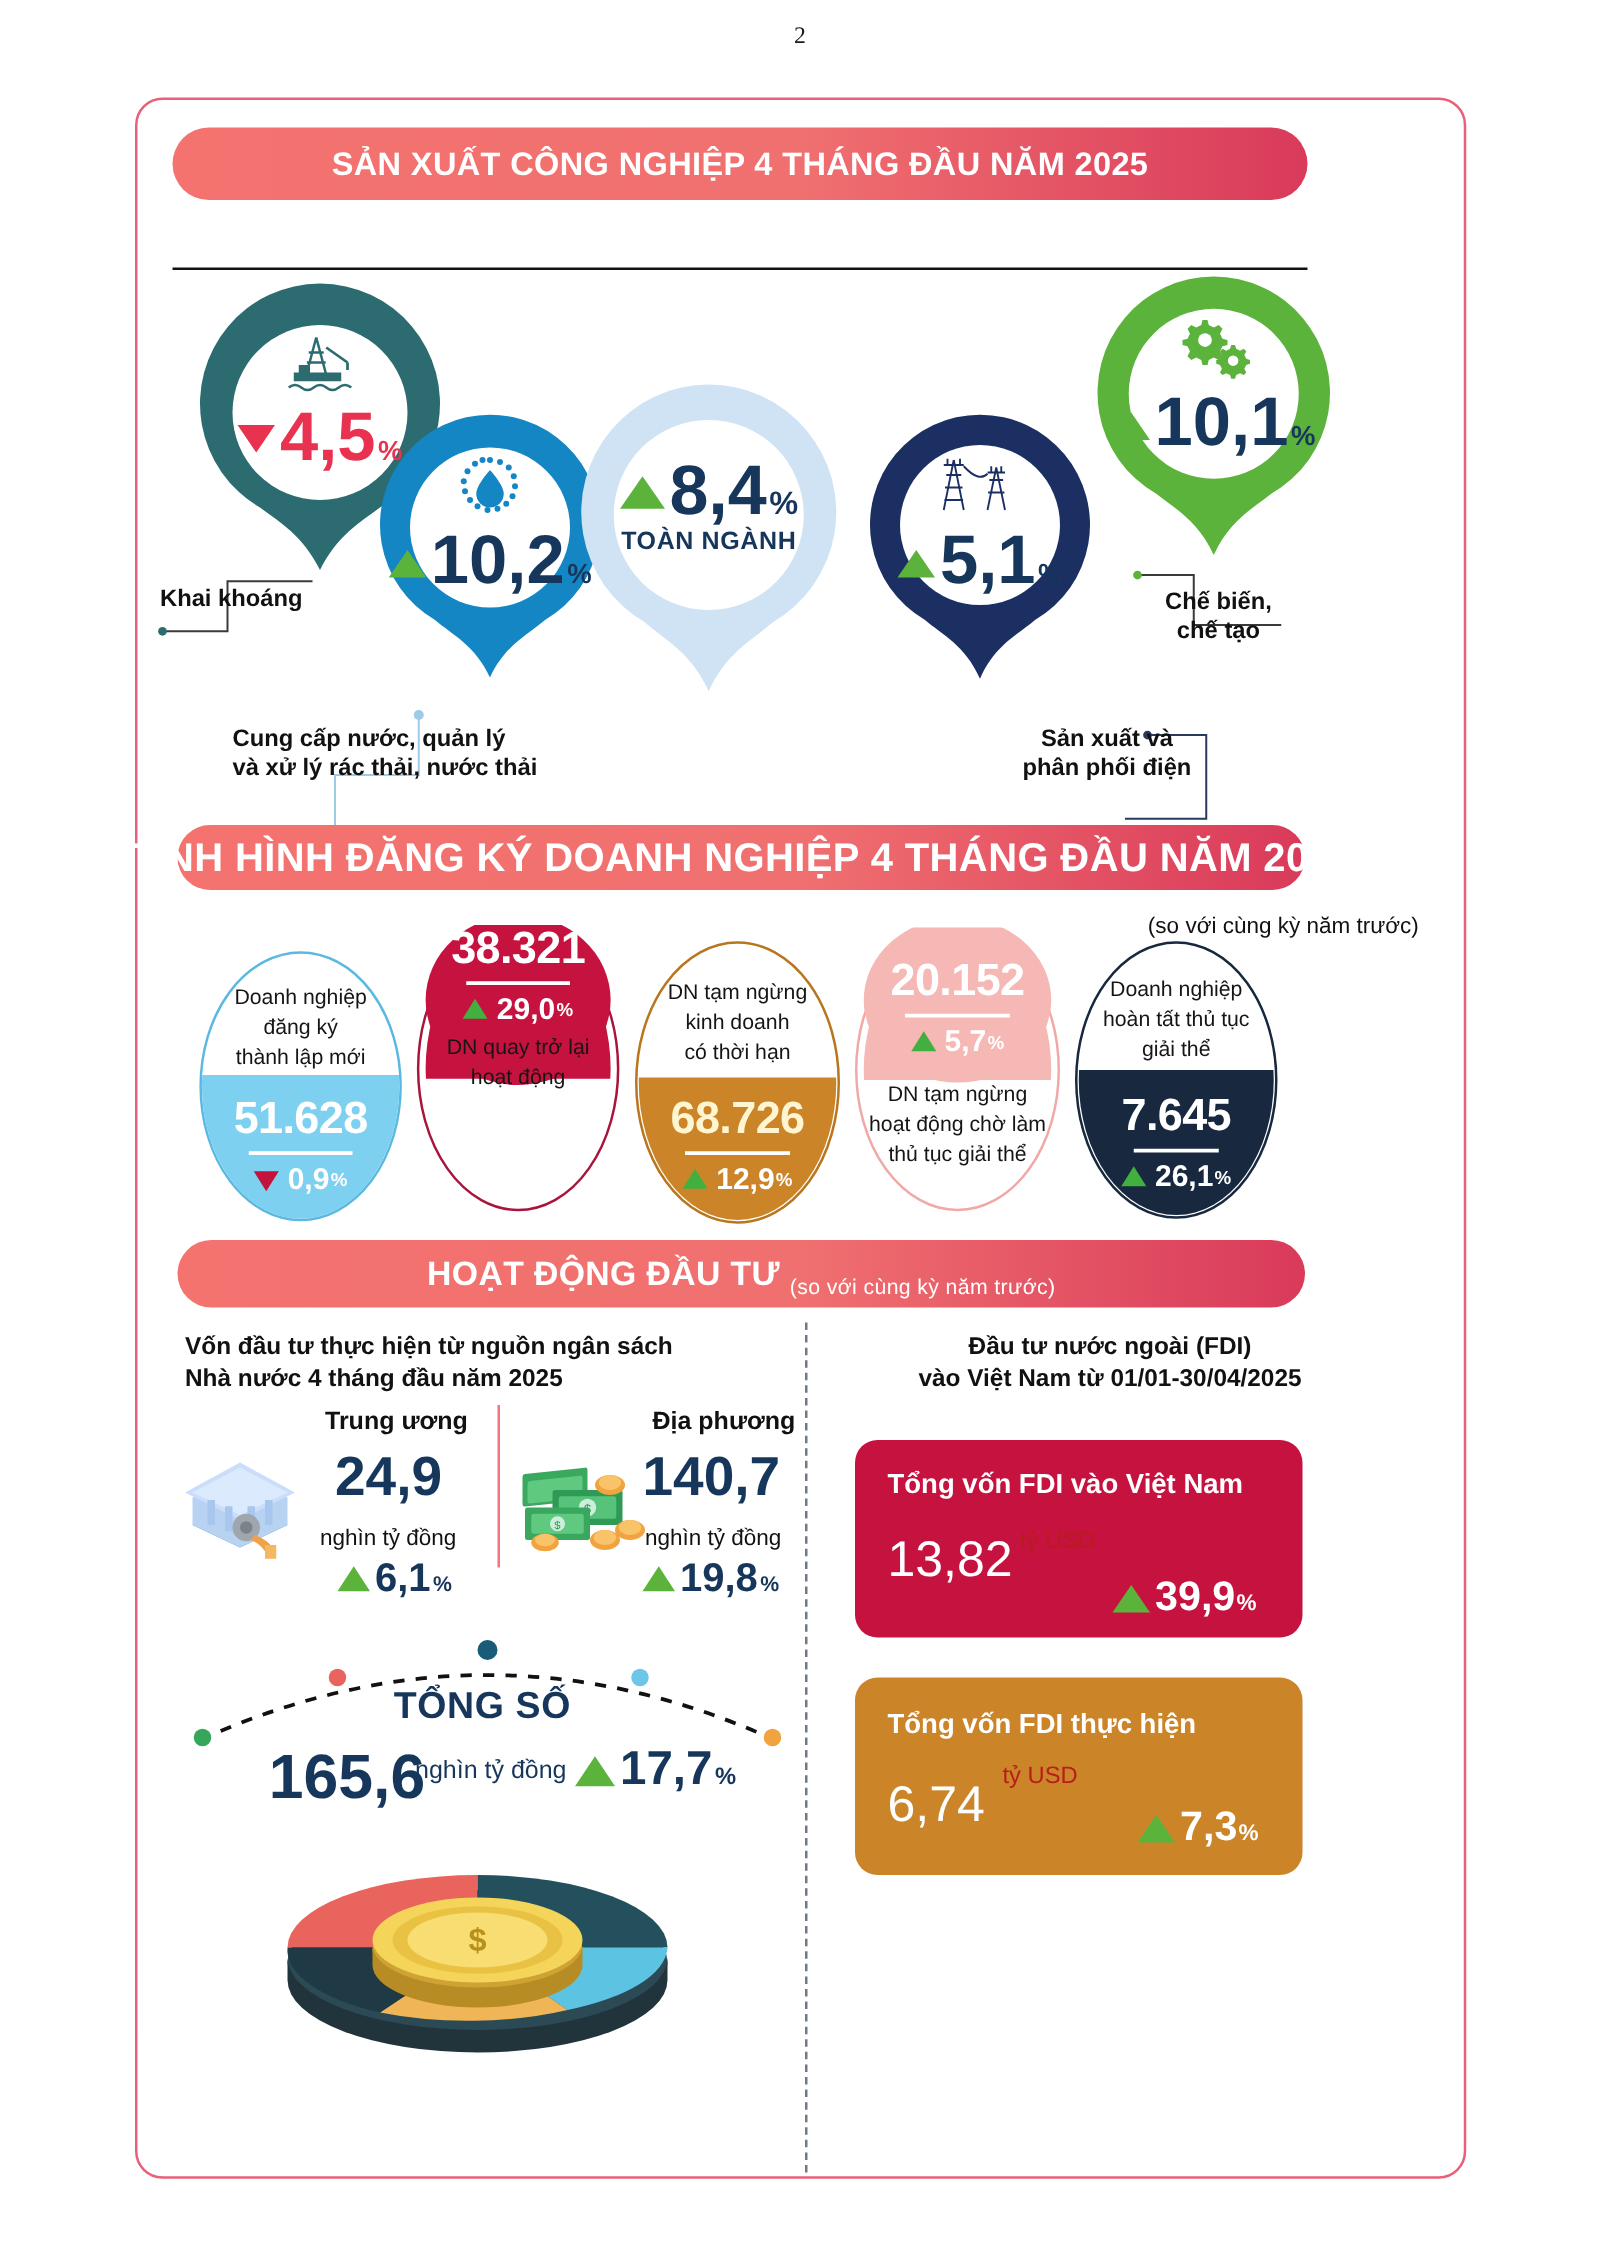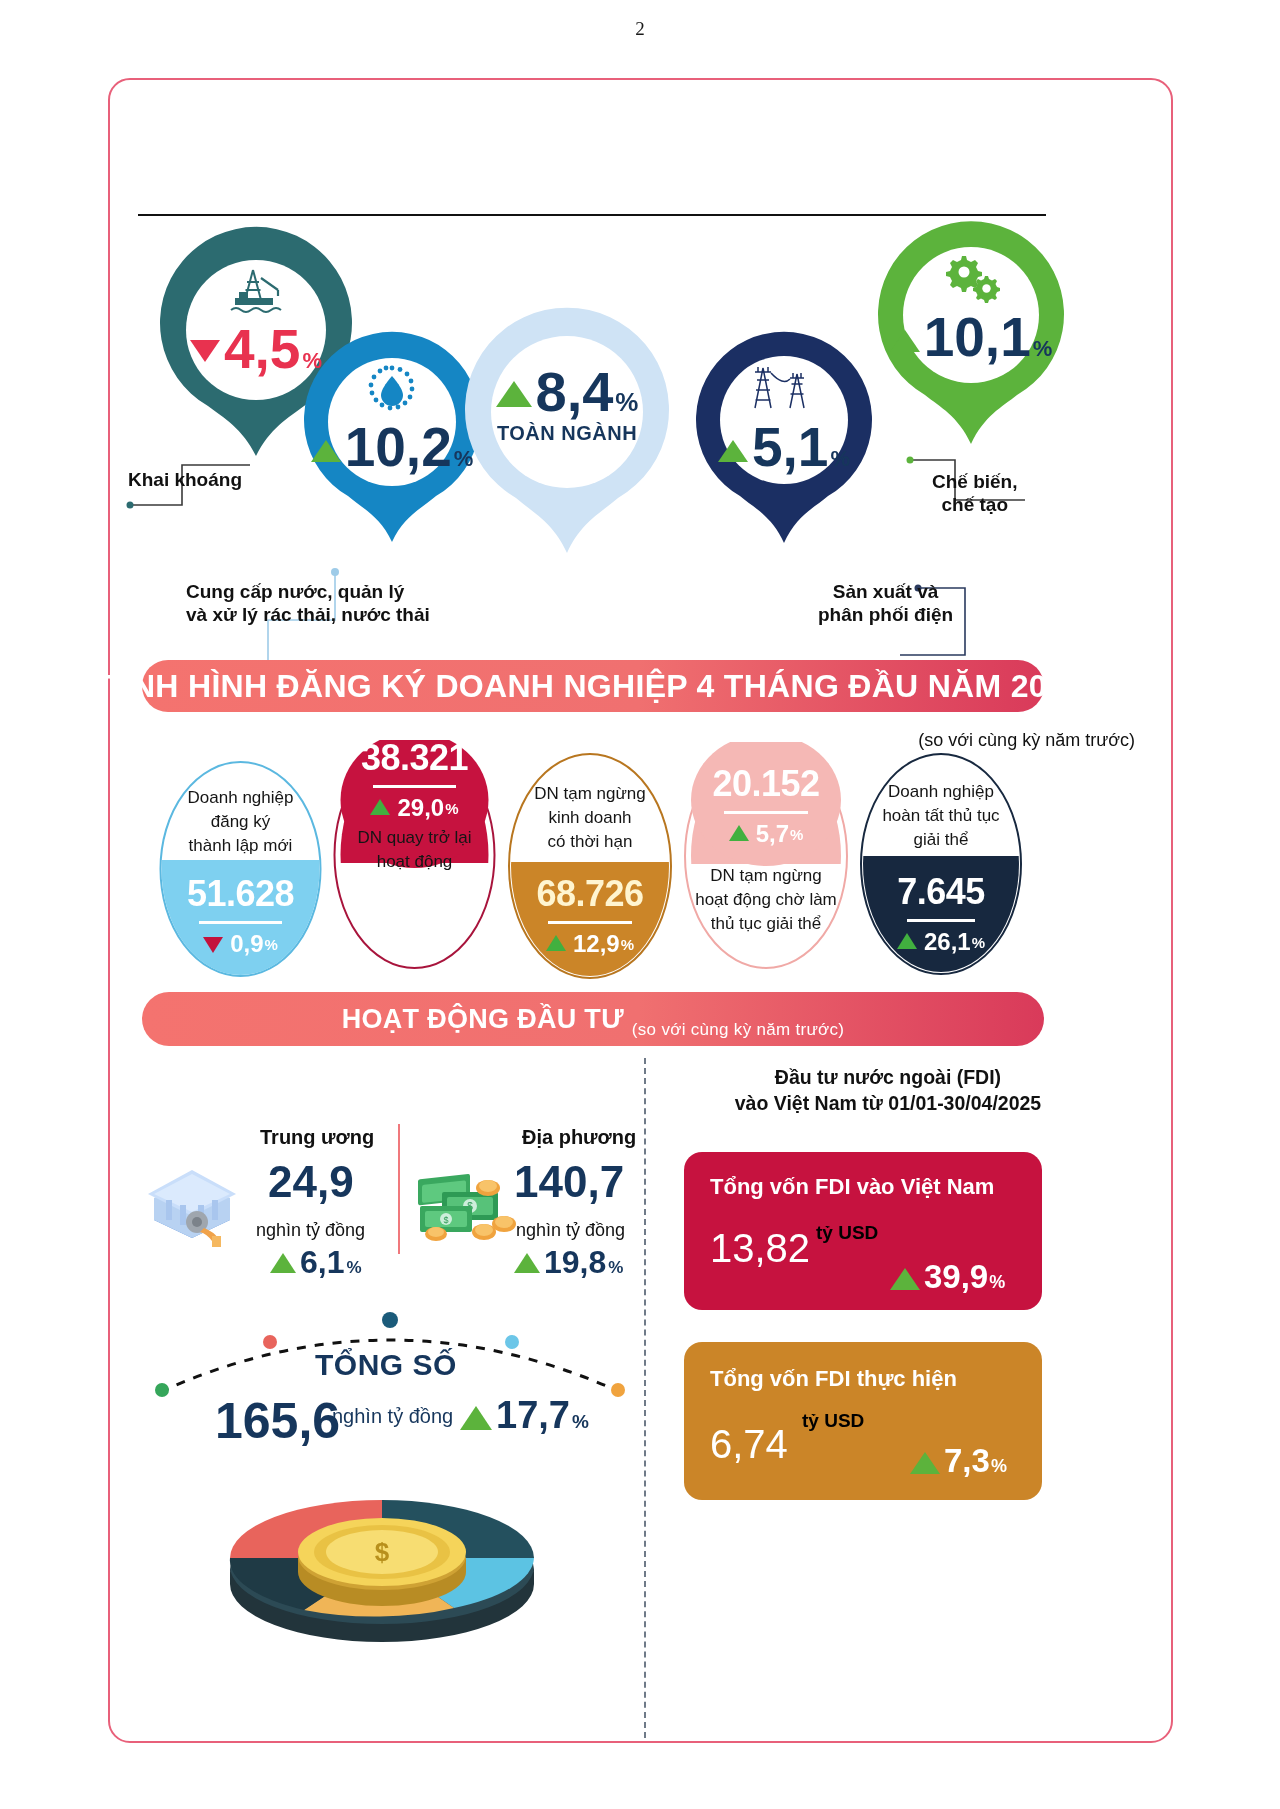--- a/index.html
+++ b/index.html
@@ -152,32 +152,35 @@
   .tong-unit { position: absolute; font-size: 20px; color:#16365c; white-space: nowrap;}
   
   .fdi-box {
     position: absolute; border-radius: 18px; color: #fff;
   }
   .fdi-title {
     position: absolute; font-size: 22px; font-weight: 700; color: #fff;
     white-space: nowrap;
   }
   .fdi-num { position: absolute; font-size: 40px; color: #fff; line-height:1; white-space: nowrap;}
-  .fdi-unit { position: absolute; font-size: 19px; font-weight:700; color:#000000; white-space: nowrap;}
+  .fdi-unit { position: absolute; font-size: 19px; font-weight:400; color:#b91c1c; white-space: nowrap;}
   .fdi-chg { position: absolute; display:flex; align-items: baseline; white-space: nowrap;}
   .fdi-chg-num { font-size: 33px; font-weight: 700; color:#fff; }
   .fdi-chg-pct { font-size: 18px; font-weight: 700; color:#fff; margin-left:1px;}
 </style>
 </head>
 <body>
 
 <div class="page-number">2</div>
 
 <div class="frame">
 
+  <div class="banner" style="left:28px; top:22px; width:908px; height:58px;">
+    <span class="banner-title">SẢN XUẤT CÔNG NGHIỆP 4 THÁNG ĐẦU NĂM 2025</span>
+  </div>
 
   <div class="rule"></div>
 
   <svg class="leader" style="left:0; top:140px; width:1065px; height:480px;">
 
     <polyline points="20,285 72,285 72,245 140,245" fill="none" stroke="#3a3a3a" stroke-width="1.6"></polyline>
     <circle cx="20" cy="285" r="3.5" fill="#2c6b70"></circle>
 
     <polyline points="158,455 158,400 225,400 225,352" fill="none" stroke="#9ecbe8" stroke-width="1.6"></polyline>
     <circle cx="225" cy="352" r="4" fill="#9ecbe8"></circle>
@@ -435,20 +438,23 @@
         </div>
       </div>
     </div>
   </div>
 
   <div class="banner" style="left:32px; top:912px; width:902px; height:54px;">
     <span class="banner-title" style="font-size:27px;">HOẠT ĐỘNG ĐẦU TƯ</span>
     <span class="banner-sub">(so với cùng kỳ năm trước)</span>
   </div>
 
+  <div class="inv-head" style="left:38px; top:984px;">
+    Vốn đầu tư thực hiện từ nguồn ngân sách<br>Nhà nước 4 tháng đầu năm 2025
+  </div>
   <div class="inv-head" style="left:608px; top:984px; text-align:center; width:340px;">
     Đầu tư nước ngoài (FDI)<br>vào Việt Nam từ 01/01-30/04/2025
   </div>
 
   <div class="vdash" style="left:534px; top:978px; height:680px;"></div>
 
   <svg style="position:absolute;left:32px;top:1082px;" width="100" height="86" viewBox="0 0 100 86">
     <polygon points="12,58 50,76 88,58 50,40" fill="#4d85d6"></polygon>
     <polygon points="12,36 50,18 88,36 88,58 50,76 12,58" fill="#b8d2f2"></polygon>
     <polygon points="50,8 94,32 50,54 6,32" fill="#c9defa"></polygon>

